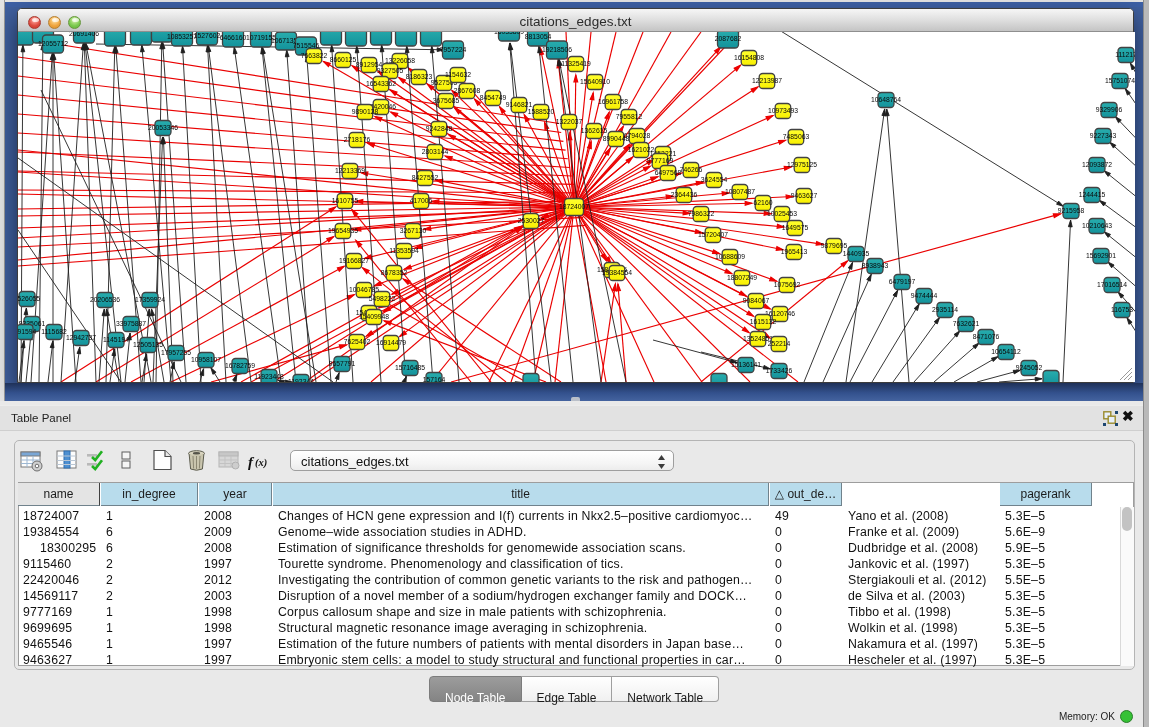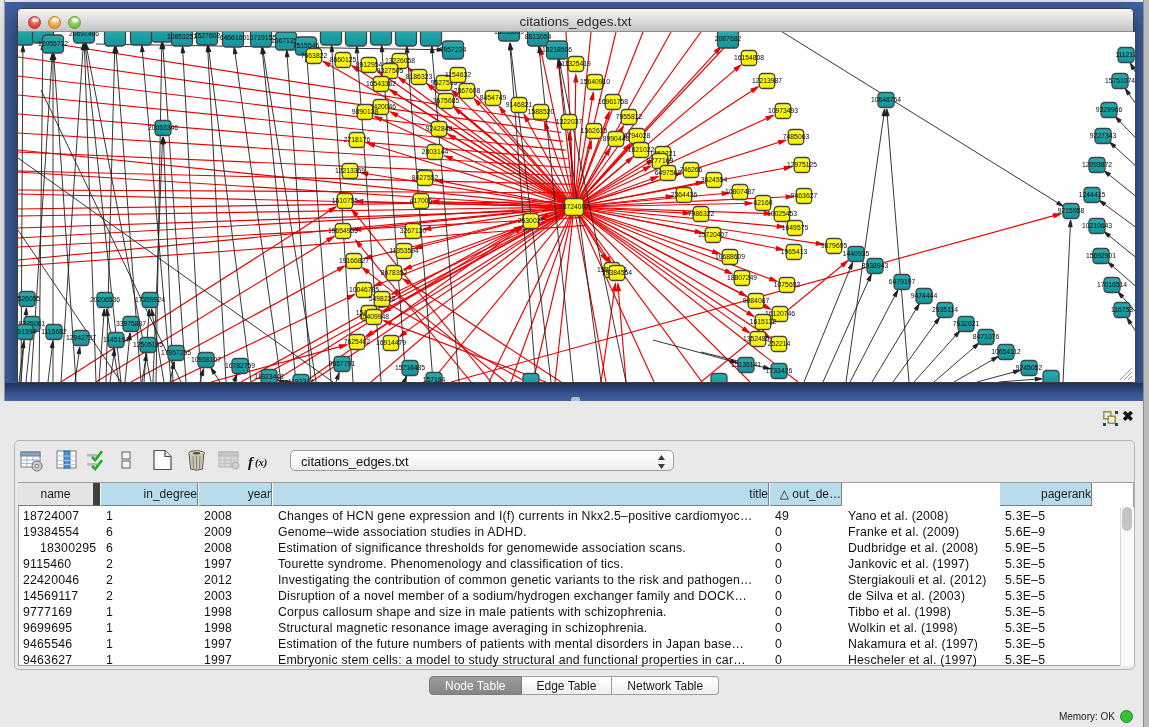--- a/index.html
+++ b/index.html
@@ -45,31 +45,31 @@
 #dropdown { position:absolute; left:290px; top:450px; width:384px; height:21px;
   background:linear-gradient(#ffffff,#f4f4f4 70%,#ececec); border:1px solid #9e9e9e; border-radius:5px; font-size:13px; color:#111; }
 #dropdown .txt { position:absolute; left:10px; top:3px; }
 #dropdown .arr { position:absolute; right:7px; top:1px; font-size:10px; color:#444; letter-spacing:0; }
 
 
 #tablewrap { position:absolute; left:18px; top:482px; width:1116px; height:184px; background:#fff;
   border:1px solid #9d9d9d; }
 .th { position:absolute; top:483px; height:23px; font-size:12px; text-align:center; color:#1c1c1c;
   line-height:23px; border-right:1px solid #70828c; border-bottom:1px solid #70828c; }
-.thb { background:#b8dcec;text-align:right; }
-.thg { background:#e4e4e4; border-right:7px solid #404040;}
+.thb { background:#b8dcec; }
+.thg { background:#e4e4e4; border-right:1px solid #404040;}
 .tr { position:absolute; left:0; width:1134px; height:16px; }
 .td { position:absolute; top:1px; font-size:12.3px; letter-spacing:0.2px; color:#111; white-space:nowrap; overflow:hidden; }
 #sbtrack { position:absolute; left:1120px; top:507px; width:14px; height:159px; background:#fafafa;
   border-left:1px solid #d9d9d9; }
 #sbthumb { position:absolute; left:1122px; top:507px; width:10px; height:24px; background:#c3c3c3; border-radius:5px; }
 
 
 #tabs { position:absolute; left:429px; top:676px; height:19px; font-size:12px; }
-.tab { float:left; height:19px; line-height:18px; padding:0 15px; background:linear-gradient(#ffffff,#f0f0f0);
+.tab { float:left; height:19px; line-height:18px; padding:12px 15px; background:linear-gradient(#ffffff,#f0f0f0);
   border:1px solid #9f9f9f; border-left:none; color:#1a1a1a; }
 .tab.sel { background:linear-gradient(#9c9c9c,#848484); color:#fff; border:1px solid #7c7c7c;
   border-radius:4px 0 0 4px; }
 .tab.last { border-radius:0 4px 4px 0; }
 
 #mem { position:absolute; right:34px; top:711px; font-size:10px; color:#222; }
 #memdot { position:absolute; right:16px; top:710px; width:13px; height:13px; border-radius:50%;
   background:#35c135; border:1px solid #2a7d2a; }
 
 
@@ -787,20 +787,23 @@
             <line x1="1106" y1="348" x2="1114" y2="340"></line>
             <line x1="1110" y1="348" x2="1114" y2="344"></line>
           </g>
         </svg>
       </div>
   </div>
 
   <div id="shadowband"></div>
   <div id="nub"></div>
   <div id="tp">
+    <div id="tphead">
+        <div class="t">Table Panel</div>
+      </div>
     <div id="container"></div>
   </div>
 
   <svg class="tbi" style="left:20px" width="250" height="26" viewBox="0 0 250 26">
 
     <g>
       <rect x="1" y="3" width="19" height="15" fill="#fdfdfd" stroke="#7a7a7a"></rect>
       <rect x="1" y="3" width="19" height="4" fill="#7aa7d6" stroke="#7a7a7a"></rect>
       <line x1="7" y1="7" x2="7" y2="18" stroke="#9db8d3"></line>
         <line x1="13" y1="7" x2="13" y2="18" stroke="#9db8d3"></line>

